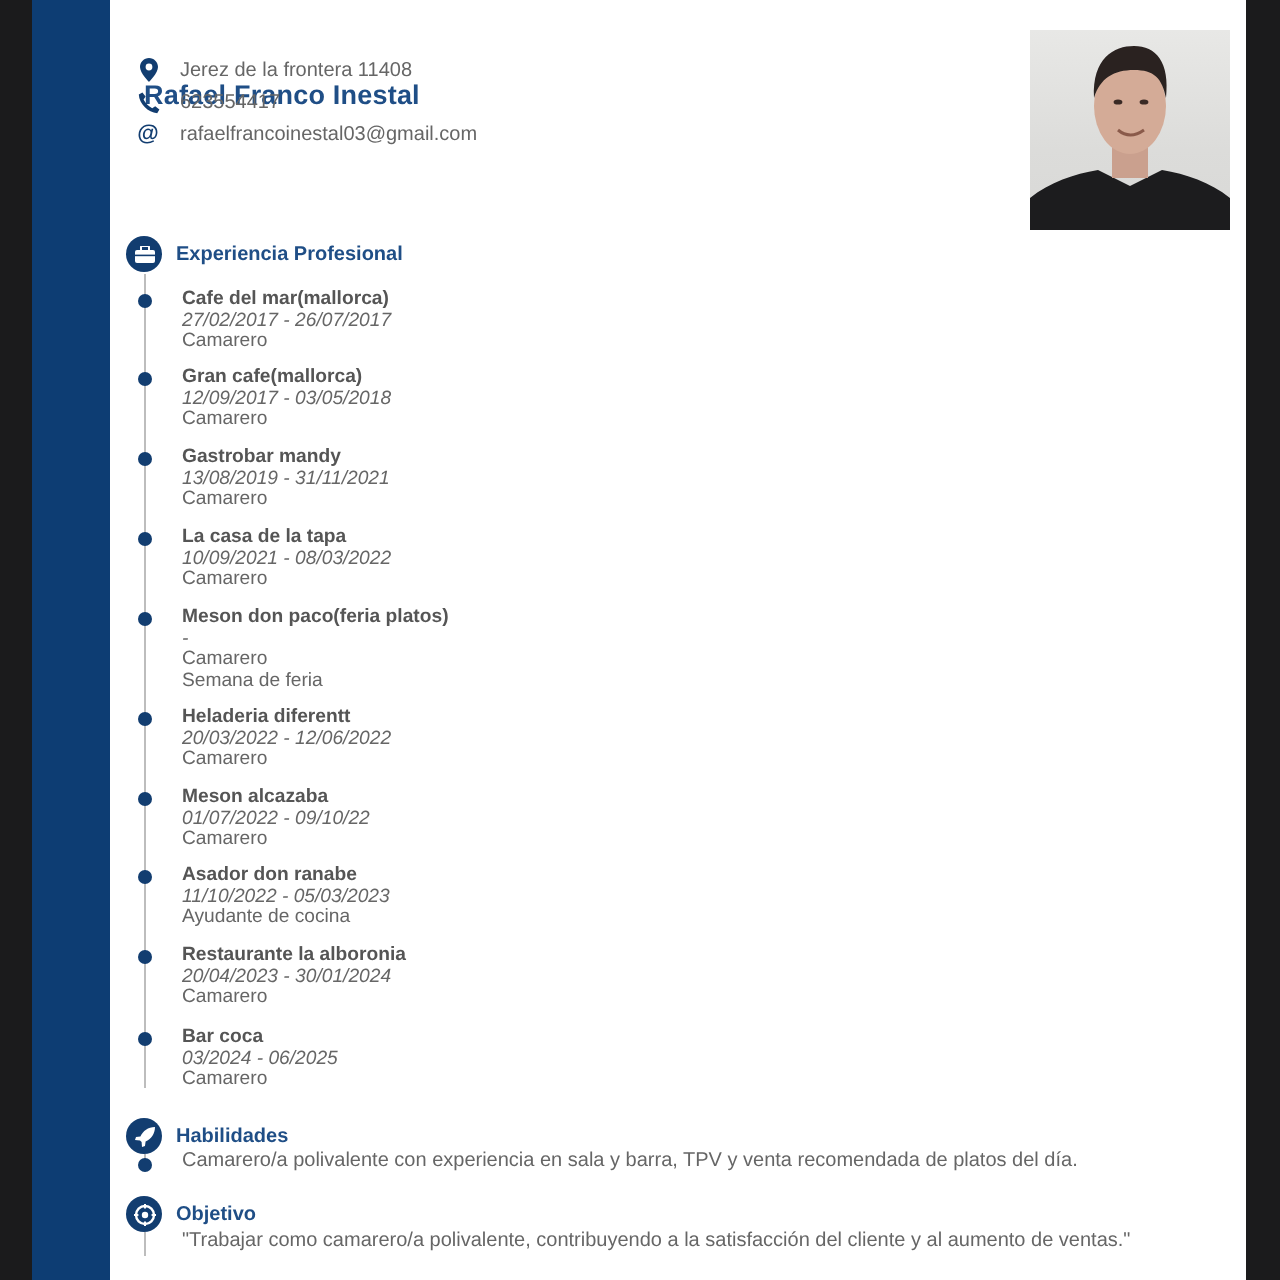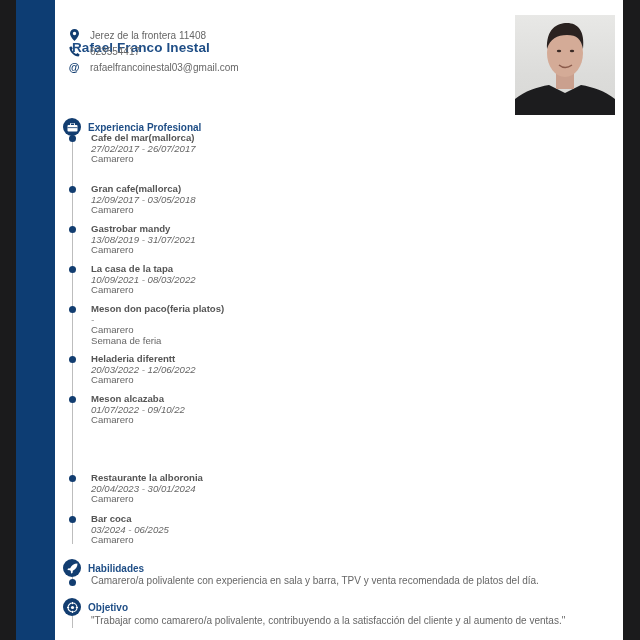--- a/index.html
+++ b/index.html
@@ -101,36 +101,36 @@
           <rect x="0.5" y="2" width="10" height="6.5" rx="1" fill="#fff"></rect>
           <rect x="3.5" y="0" width="4" height="2.5" rx="0.6" fill="none" stroke="#fff" stroke-width="1"></rect>
           <rect x="0.5" y="4.3" width="10" height="0.8" fill="#123d70"></rect>
         </svg>
     </span>
     <span class="sec-title">Experiencia Profesional</span>
   </div>
 
   <div class="timeline-line" style="top:137px;height:407px"></div>
 
-  <div class="job" style="top:133px">
+  <div class="job" style="top:145px">
     <span class="dot"></span>
     <div class="company">Cafe del mar(mallorca)</div>
     <div class="dates">27/02/2017 - 26/07/2017</div>
     <div class="role">Camarero</div>
   </div>
   <div class="job" style="top:184px">
     <span class="dot"></span>
     <div class="company">Gran cafe(mallorca)</div>
     <div class="dates">12/09/2017 - 03/05/2018</div>
     <div class="role">Camarero</div>
   </div>
   <div class="job" style="top:224px">
     <span class="dot"></span>
     <div class="company">Gastrobar mandy</div>
-    <div class="dates">13/08/2019 - 31/07/2021</div>
+    <div class="dates">13/08/2019 - 31/11/2021</div>
     <div class="role">Camarero</div>
   </div>
   <div class="job" style="top:264px">
     <span class="dot"></span>
     <div class="company">La casa de la tapa</div>
     <div class="dates">10/09/2021 - 08/03/2022</div>
     <div class="role">Camarero</div>
   </div>
   <div class="job" style="top:304px">
     <span class="dot"></span>
@@ -143,20 +143,26 @@
     <span class="dot"></span>
     <div class="company">Heladeria diferentt</div>
     <div class="dates">20/03/2022 - 12/06/2022</div>
     <div class="role">Camarero</div>
   </div>
   <div class="job" style="top:394px">
     <span class="dot"></span>
     <div class="company">Meson alcazaba</div>
     <div class="dates">01/07/2022 - 09/10/22</div>
     <div class="role">Camarero</div>
+  </div>
+  <div class="job" style="top:433px">
+    <span class="dot"></span>
+    <div class="company">Asador don ranabe</div>
+    <div class="dates">11/10/2022 - 05/03/2023</div>
+    <div class="role">Ayudante de cocina</div>
   </div>
   <div class="job" style="top:473px">
     <span class="dot"></span>
     <div class="company">Restaurante la alboronia</div>
     <div class="dates">20/04/2023 - 30/01/2024</div>
     <div class="role">Camarero</div>
   </div>
   <div class="job" style="top:514px">
     <span class="dot"></span>
     <div class="company">Bar coca</div>

